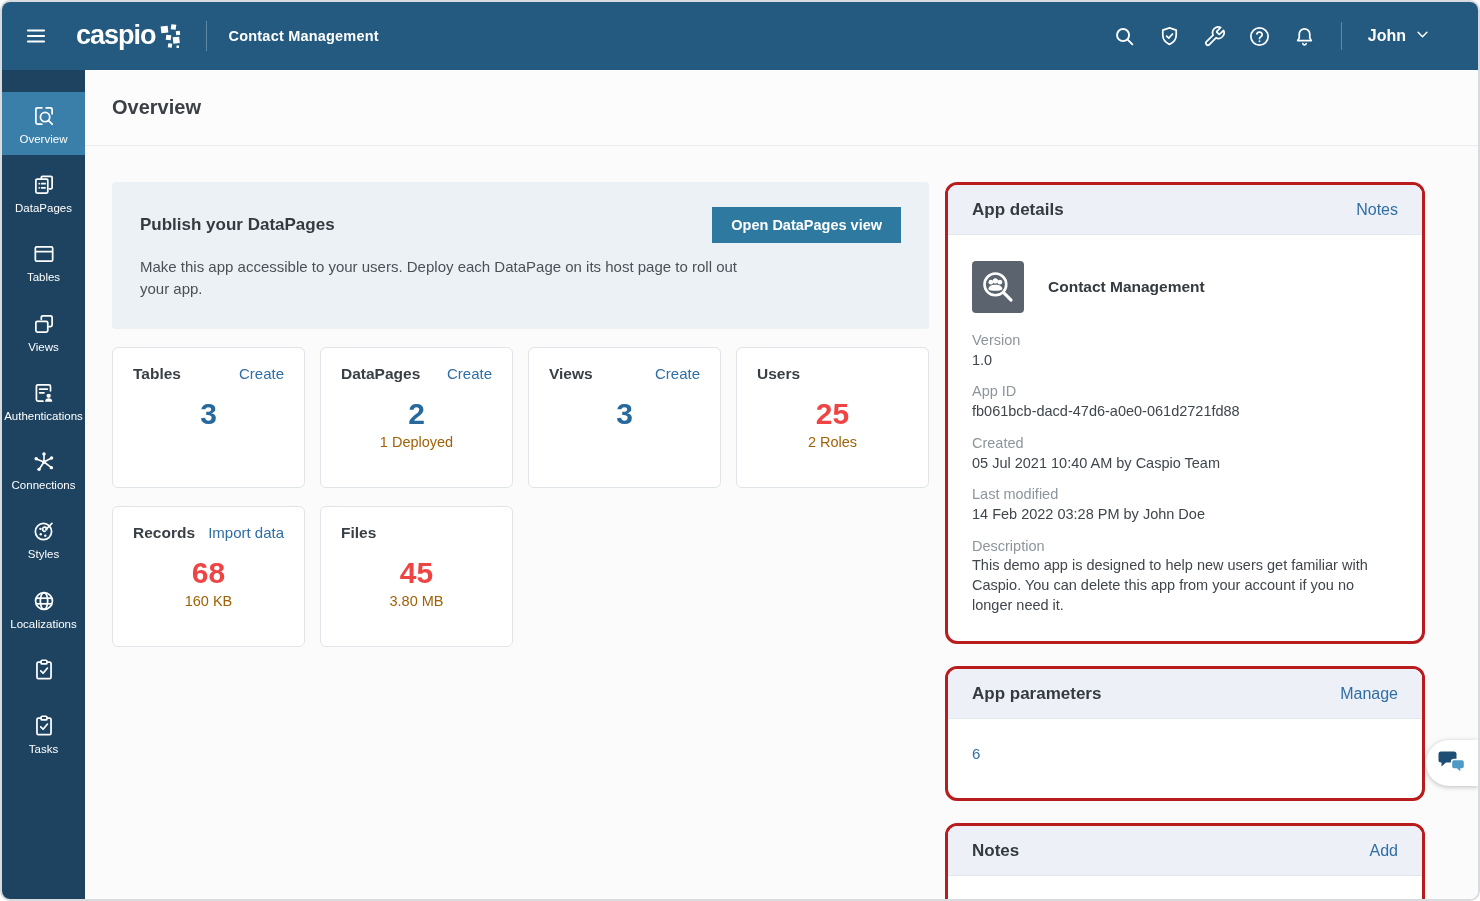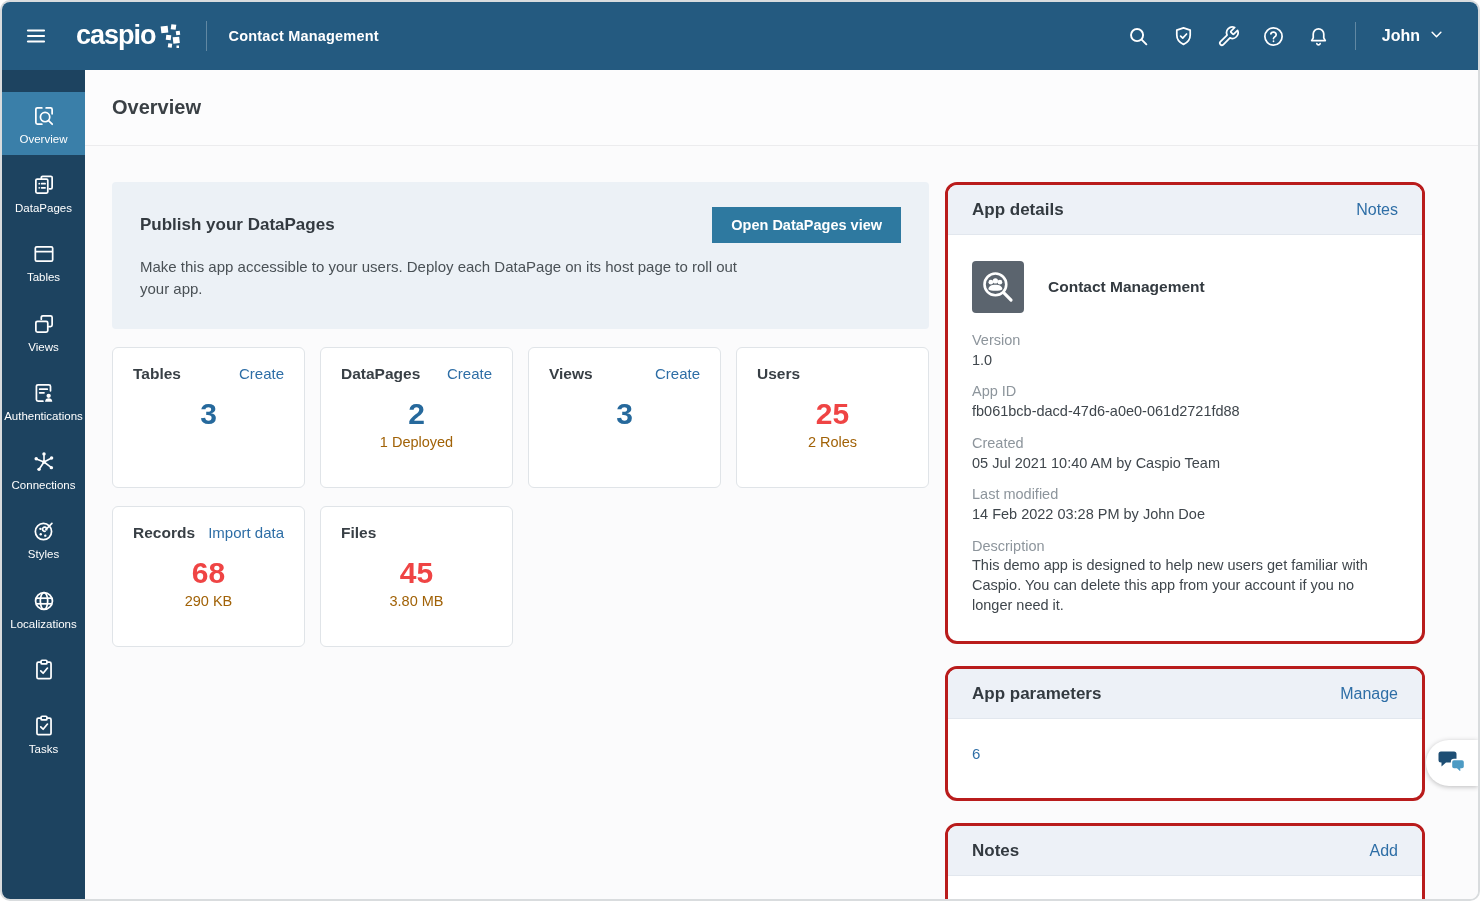--- a/index.html
+++ b/index.html
@@ -4,21 +4,21 @@
 <style>
   * { box-sizing: border-box; margin: 0; padding: 0; }
   html,body { background:#fff; font-family:"Liberation Sans", sans-serif; }
   .frame {
     width:1480px; height:901px; border:2px solid #d9dcde; border-radius:10px;
     overflow:hidden; background:#fbfbfc; position:relative;
   }
   
   .topbar {
     height:68px; background:#245a80; display:flex; align-items:center;
-    padding:0 34px 0 22px; color:#fff;
+    padding:0 48px 0 22px; color:#fff;
   }
   .hamburger { width:26px; height:26px; cursor:pointer; display:flex; align-items:center; }
   .brand { display:flex; align-items:flex-start; margin-left:26px; cursor:pointer; }
   .brand-text { font-size:27px; font-weight:700; letter-spacing:-1px; line-height:1; }
   .brand-mark { margin-left:4px; margin-top:2px; }
   .topbar-divider { width:1px; height:30px; background:rgba(255,255,255,.28); margin:0 22px 0 24px; }
   .app-title { font-size:14.5px; font-weight:600; letter-spacing:.2px; }
   .topbar-right { margin-left:auto; display:flex; align-items:center; }
   .icon-btn { width:24px; height:24px; margin-left:21px; cursor:pointer; display:flex; align-items:center; justify-content:center; }
   .user-divider { width:1px; height:28px; background:rgba(255,255,255,.28); margin:0 6px 0 24px; }
@@ -345,21 +345,21 @@
               <div class="stat-value dark">25</div>
               <div class="stat-sub">2 Roles</div>
             </div>
 
             <div class="stat-card">
               <div class="stat-head">
                 <span class="stat-title">Records</span>
                 <a class="link">Import data</a>
               </div>
               <div class="stat-value dark">68</div>
-              <div class="stat-sub">290 KB</div>
+              <div class="stat-sub">160 KB</div>
             </div>
 
             <div class="stat-card">
               <div class="stat-head">
                 <span class="stat-title">Files</span>
                 <a class="link"></a>
               </div>
               <div class="stat-value dark">45</div>
               <div class="stat-sub">3.80 MB</div>
             </div>

